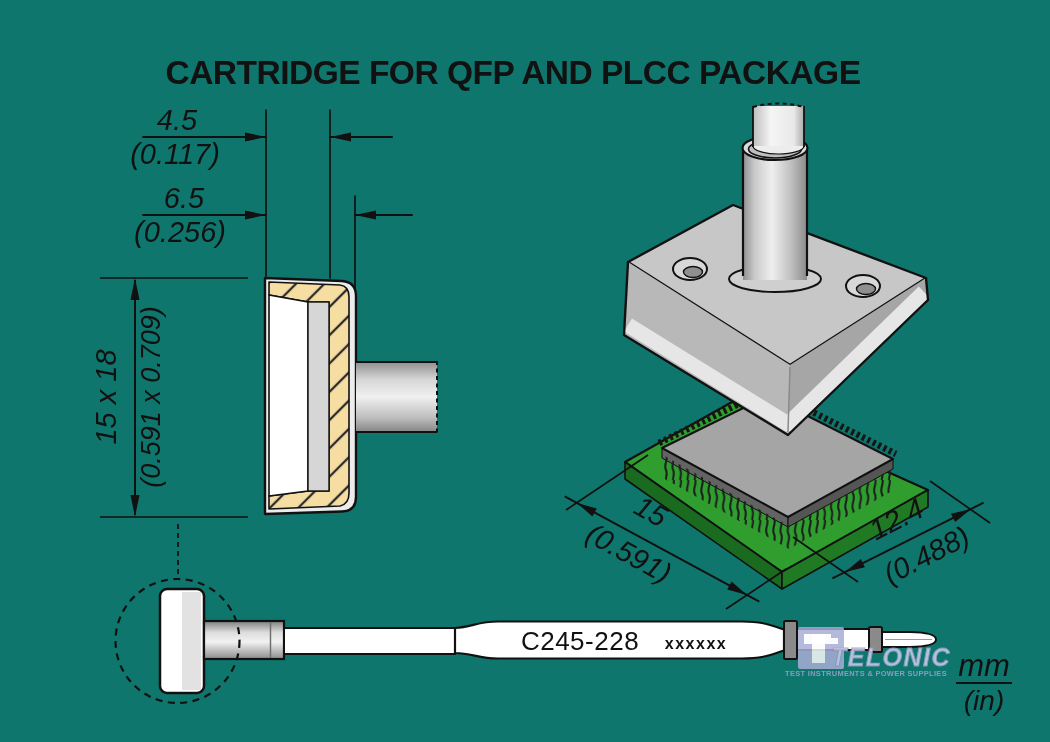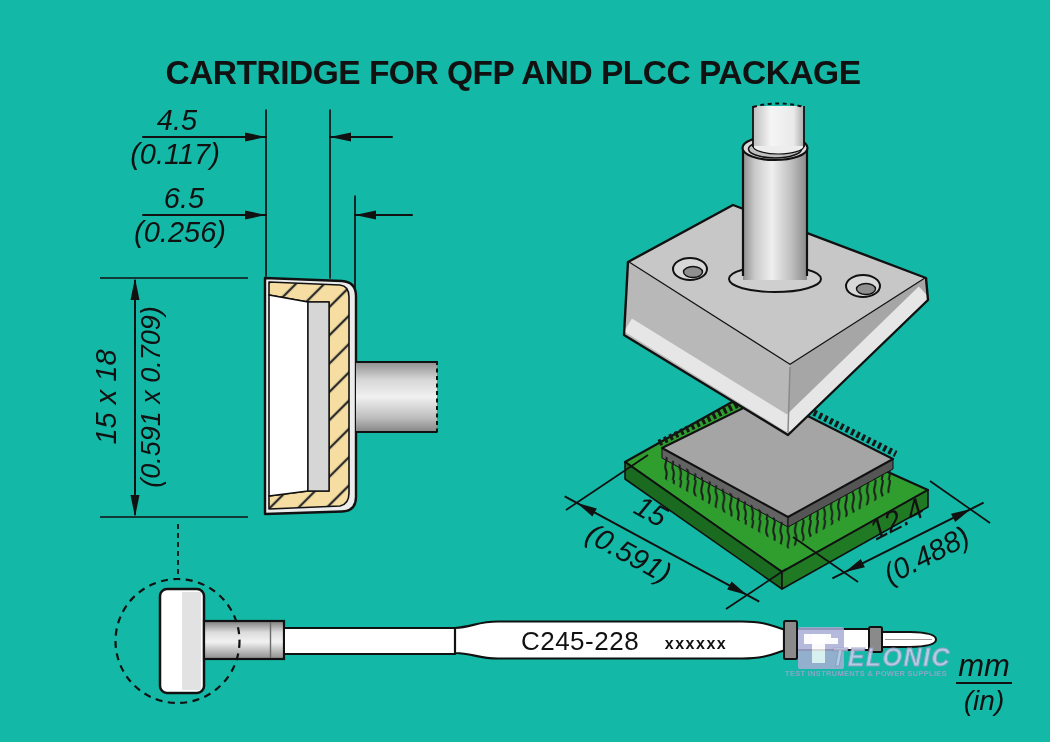--- a/index.html
+++ b/index.html
@@ -1,16 +1,16 @@
 <!DOCTYPE html>
 <html><head>
 <meta charset="utf-8">
 <style>
   html,body{margin:0;padding:0;background:#ffffff;}
-  .stage{width:1050px;height:742px;position:relative;background:#14b8a6;overflow:hidden;}
+  .stage{width:1050px;height:742px;position:relative;background:#0f766e;overflow:hidden;}
   svg{display:block;}
   text{font-family:"Liberation Sans", sans-serif;fill:#111;}
   .title-text{font-weight:700;font-size:33px;letter-spacing:-0.5px;}
   .dim-text{font-style:italic;font-size:29px;}
   .dim-text-sm{font-style:italic;font-size:27px;}
   .model-text{font-size:26px;letter-spacing:0.5px;}
   .marking-text{font-size:16px;font-weight:700;letter-spacing:1.5px;}
   .units-text{font-style:italic;font-size:31px;}
   .units-text-sm{font-style:italic;font-size:28px;}
   .wm-brand{font-style:italic;font-weight:700;font-size:25px;letter-spacing:1.5px;

